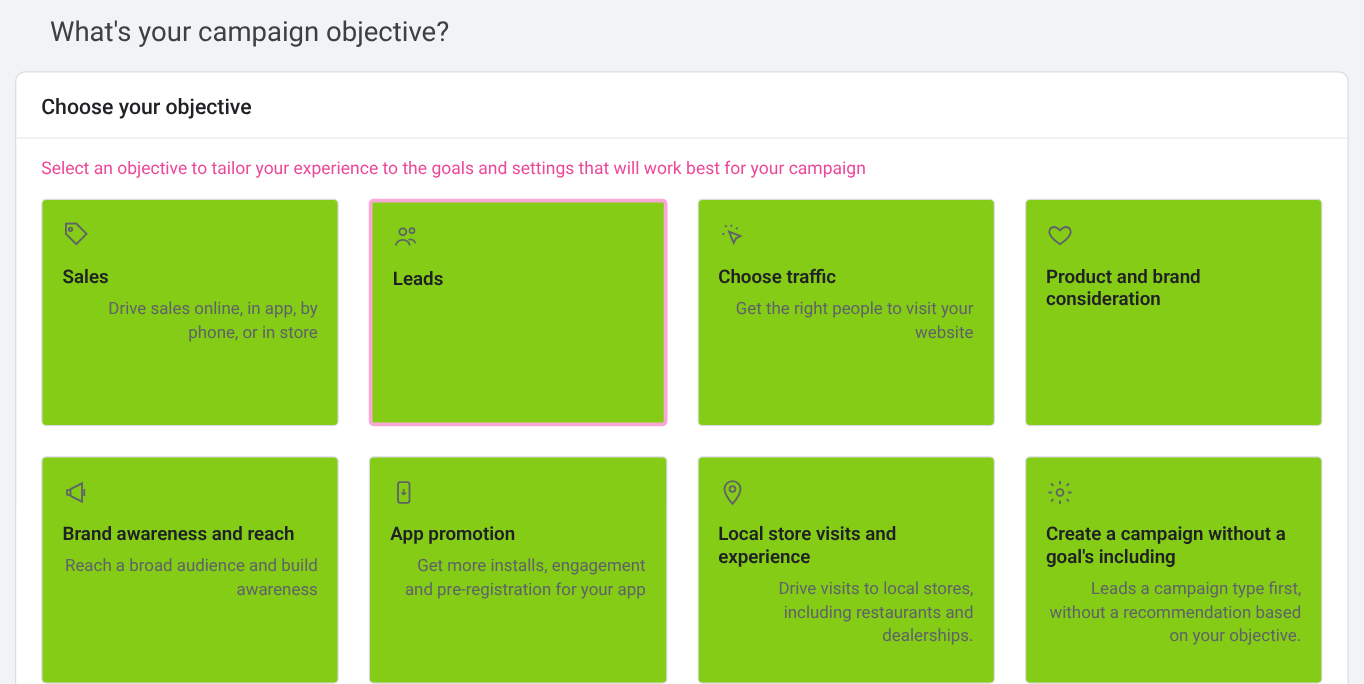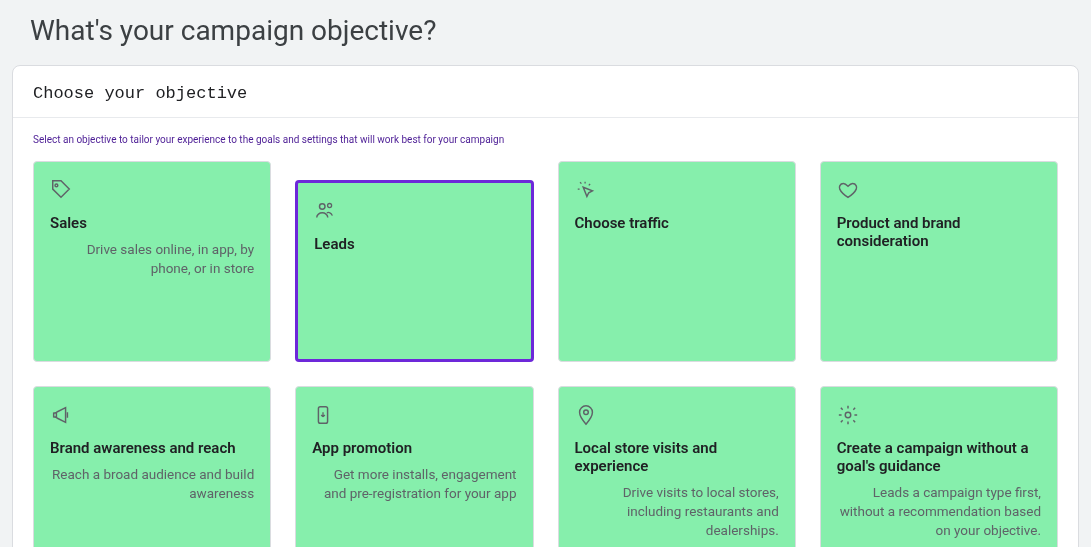--- a/index.html
+++ b/index.html
@@ -5,62 +5,60 @@
     * { box-sizing: border-box; margin: 0; padding: 0; }
     body {
       font-family: "Google Sans", Roboto, Arial, sans-serif;
       background: #f1f3f4;
       color: #3c4043;
       width: 1091px;
       height: 547px;
       overflow: hidden;
     }
     .page-header {
-      padding: 14px 30px 18px;
-      font-size: 28px;
+      padding: 14px 40px 18px;
+      font-size: 22px;
       font-weight: 400;
       color: #3c4043;
     }
     .panel {
       background: #fff;
       margin: 0 12px;
       border: 1px solid #dadce0;
       border-radius: 8px;
       padding: 0;
     }
     .panel-title {
       font-size: 17px;
       font-weight: 500;
       color: #202124;
       padding: 18px 20px 14px;
       border-bottom: 1px solid #e8eaed;
-      font-family: Liberation Mono, monospace;
     }
     .panel-desc {
-      font-size: 10px;
-      color: #4c1d95;
+      font-size: 14px;
+      color: #ec4899;
       padding: 16px 20px 10px;
     }
     .grid {
       display: grid;
       grid-template-columns: repeat(4, 1fr);
       gap: 24px;
       padding: 6px 20px 24px;
     }
     .card {
       border: 1px solid #dadce0;
       border-radius: 4px;
       padding: 16px 16px 18px;
       min-height: 182px;
-      background: #86efac;
+      background: #84cc16;
       cursor: pointer;
     }
     .card.highlight {
-      border: 3px solid #6d28d9;
-      margin-top: 19px;
+      border: 3px solid #f9a8d4;
     }
     .card-icon {
       color: #5f6368;
       height: 24px;
       margin-bottom: 12px;
       display: flex;
       align-items: center;
     }
     .card-icon svg {
       width: 22px;
@@ -147,20 +145,21 @@
       <div class="card-title">Leads</div>
     </div>
 
     <div class="card">
       <div class="card-icon">
           <svg viewBox="0 0 24 24">
             <use href="#i-click"></use>
           </svg>
         </div>
       <div class="card-title">Choose traffic</div>
+      <div class="card-desc">Get the right people to visit your website</div>
     </div>
 
     <div class="card">
       <div class="card-icon">
           <svg viewBox="0 0 24 24">
             <use href="#i-heart"></use>
           </svg>
         </div>
       <div class="card-title">Product and brand consideration</div>
     </div>
@@ -194,18 +193,18 @@
       <div class="card-title">Local store visits and experience</div>
       <div class="card-desc">Drive visits to local stores, including restaurants and dealerships.</div>
     </div>
 
     <div class="card">
       <div class="card-icon">
           <svg viewBox="0 0 24 24">
             <use href="#i-gear"></use>
           </svg>
         </div>
-      <div class="card-title">Create a campaign without a goal's guidance</div>
+      <div class="card-title">Create a campaign without a goal's including</div>
       <div class="card-desc">Leads a campaign type first, without a recommendation based on your objective.</div>
     </div>
 
   </div>
 </div>
 
 </body></html>

